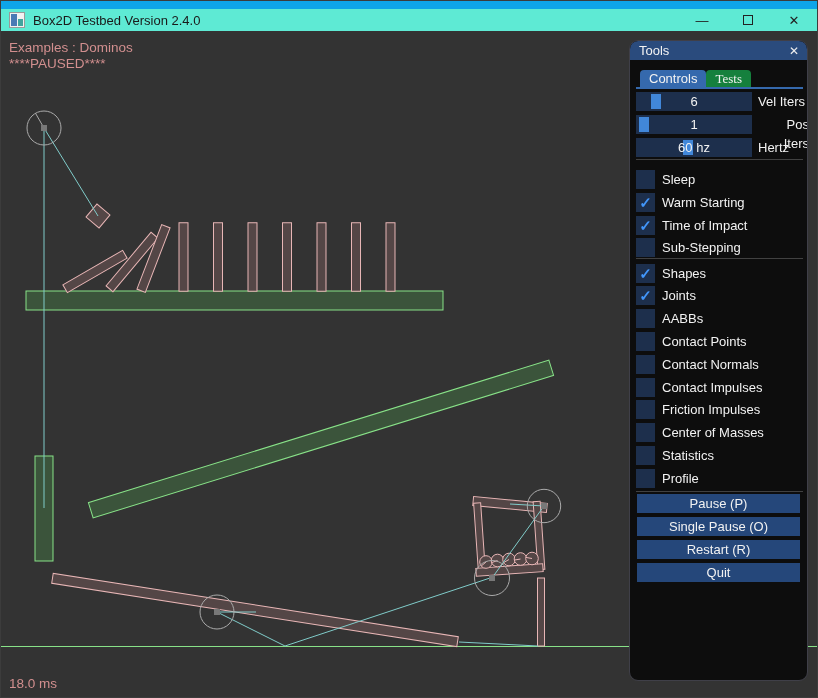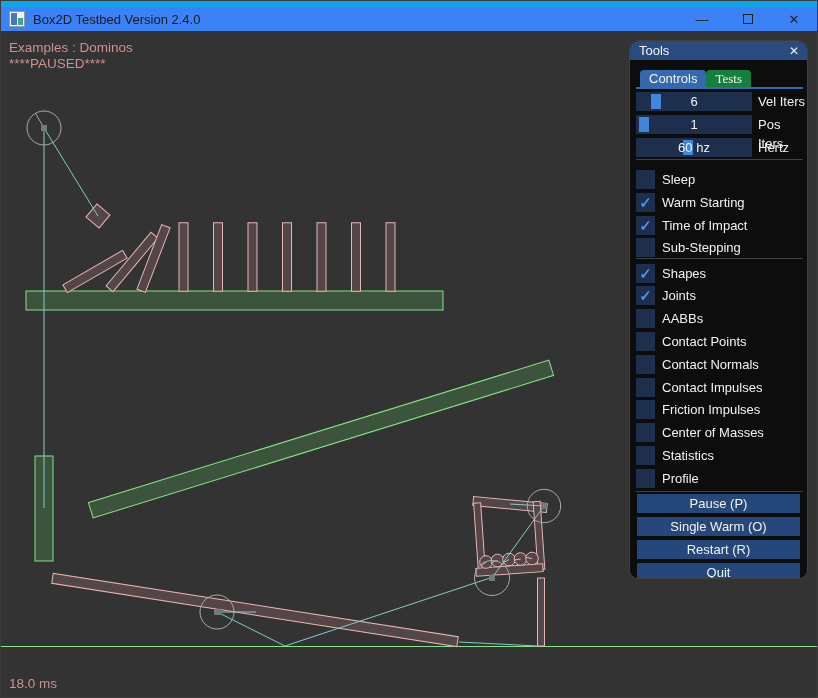--- a/index.html
+++ b/index.html
@@ -1,51 +1,51 @@
 <!DOCTYPE html>
 <html><head>
 <meta charset="utf-8">
 <style>
   html,body{margin:0;padding:0;background:#222;}
   *{box-sizing:border-box;}
   .window{position:relative;width:818px;height:698px;background:#333333;
     font-family:"Liberation Sans",sans-serif;overflow:hidden;border:1px solid #3c3c3c;}
-  .titlebar{position:absolute;left:0;top:0;width:100%;height:30px;background:#3b82f6;
-    border-top:6px solid #0ea5e9;display:flex;align-items:center;}
+  .titlebar{position:absolute;left:0;top:0;width:100%;height:30px;background:#5eead4;
+    border-top:8px solid #0ea5e9;display:flex;align-items:center;}
   .app-icon{width:16px;height:16px;margin:0 8px 0 8px;border:1px solid #9a9a9a;background:#f2f2f2;position:relative;}
   .app-icon .ic-l{position:absolute;left:1px;top:1px;width:6px;height:12px;background:#4a7ab5;}
   .app-icon .ic-r{position:absolute;left:8px;top:6px;width:5px;height:7px;background:#41a49e;}
   .win-title{font-size:13px;color:#1a1a1a;}
   .win-controls{margin-left:auto;display:flex;height:100%;}
   .win-btn{width:46px;height:100%;display:flex;align-items:center;justify-content:center;
     font-size:13px;color:#222;cursor:pointer;}
   .maxbox{width:10px;height:10px;border:1px solid #222;display:inline-block;}
   .canvas{position:absolute;left:0;top:30px;width:818px;height:668px;background:#333333;}
   .scene-svg{position:absolute;left:0;top:0;}
   .status{position:absolute;font-size:13.5px;color:#d28f8f;white-space:pre;}
   .st-example{left:8px;top:9px;}
   .st-paused{left:8px;top:25px;}
   .st-ms{left:8px;top:645px;}
   
-  .panel{position:absolute;left:628px;top:9px;width:179px;height:539px;background:#0d0d0d;
+  .panel{position:absolute;left:628px;top:9px;width:179px;height:641px;background:#0d0d0d;
     border:1px solid #3f3f48;border-radius:9px;color:#f2f2f2;font-size:13px;overflow:hidden;}
   .panel-title{position:absolute;left:0;top:0;width:100%;height:19px;background:#2a4b7d;
     border-radius:8px 8px 0 0;display:flex;align-items:center;}
   .panel-title-text{margin-left:9px;}
   .panel-close{margin-left:auto;margin-right:8px;font-size:12px;color:#eee;cursor:pointer;}
   .tabs{position:absolute;left:10px;top:29px;display:flex;gap:0;}
   .tab{height:17px;line-height:17px;padding:0 9px;border-radius:4px 4px 0 0;cursor:pointer;}
   .tab.active{background:#3569ad;}
   .tab.inactive{background:#15803d;font-family:Liberation Serif, serif;}
   .tab-underline{position:absolute;left:6px;top:46px;width:167px;height:2px;background:#3569ad;}
   .slider-row{position:absolute;left:6px;width:173px;height:19px;}
   .slider-track{position:absolute;left:0;top:0;width:116px;height:19px;background:#1d2f4c;}
   .slider-grab{position:absolute;top:2px;width:10px;height:15px;background:#4187d9;}
   .slider-value{position:absolute;left:0;top:0;width:116px;height:19px;text-align:center;line-height:19px;z-index:2;}
-  .slider-label{position:absolute;left:122px;top:0;height:19px;line-height:19px;}
+  .slider-label{position:absolute;left:122px;top:0;height:19px;line-height:19px;text-align:right;}
   .sep{position:absolute;left:6px;width:167px;height:1px;background:#414141;}
   .cb-row{position:absolute;left:6px;width:173px;height:19px;}
   .cb-box{position:absolute;left:0;top:0;width:19px;height:19px;background:#1d2f4c;
     display:flex;align-items:center;justify-content:center;cursor:pointer;}
   .cb-check{color:#4296fa;font-size:15px;font-weight:bold;line-height:19px;}
   .cb-label{position:absolute;left:26px;top:0;height:19px;line-height:19px;}
   .panel-btn{position:absolute;left:7px;width:163px;height:19px;background:#25477a;
     text-align:center;line-height:19px;cursor:pointer;}
 </style>
 </head>
@@ -221,19 +221,19 @@
             <div class="cb-box"></div>
             <div class="cb-label">Statistics</div>
           </div>
           <div class="cb-row" style="top: 427.7px;">
             <div class="cb-box"></div>
             <div class="cb-label">Profile</div>
           </div>
         </div>
       <div id="btns">
           <div class="panel-btn" style="top: 453px;">Pause (P)</div>
-          <div class="panel-btn" style="top: 476px;">Single Warm (O)</div>
+          <div class="panel-btn" style="top: 476px;">Single Pause (O)</div>
           <div class="panel-btn" style="top: 499px;">Restart (R)</div>
           <div class="panel-btn" style="top: 522px;">Quit</div>
         </div>
     </div>
   </div>
 </div>
 
 </body></html>

